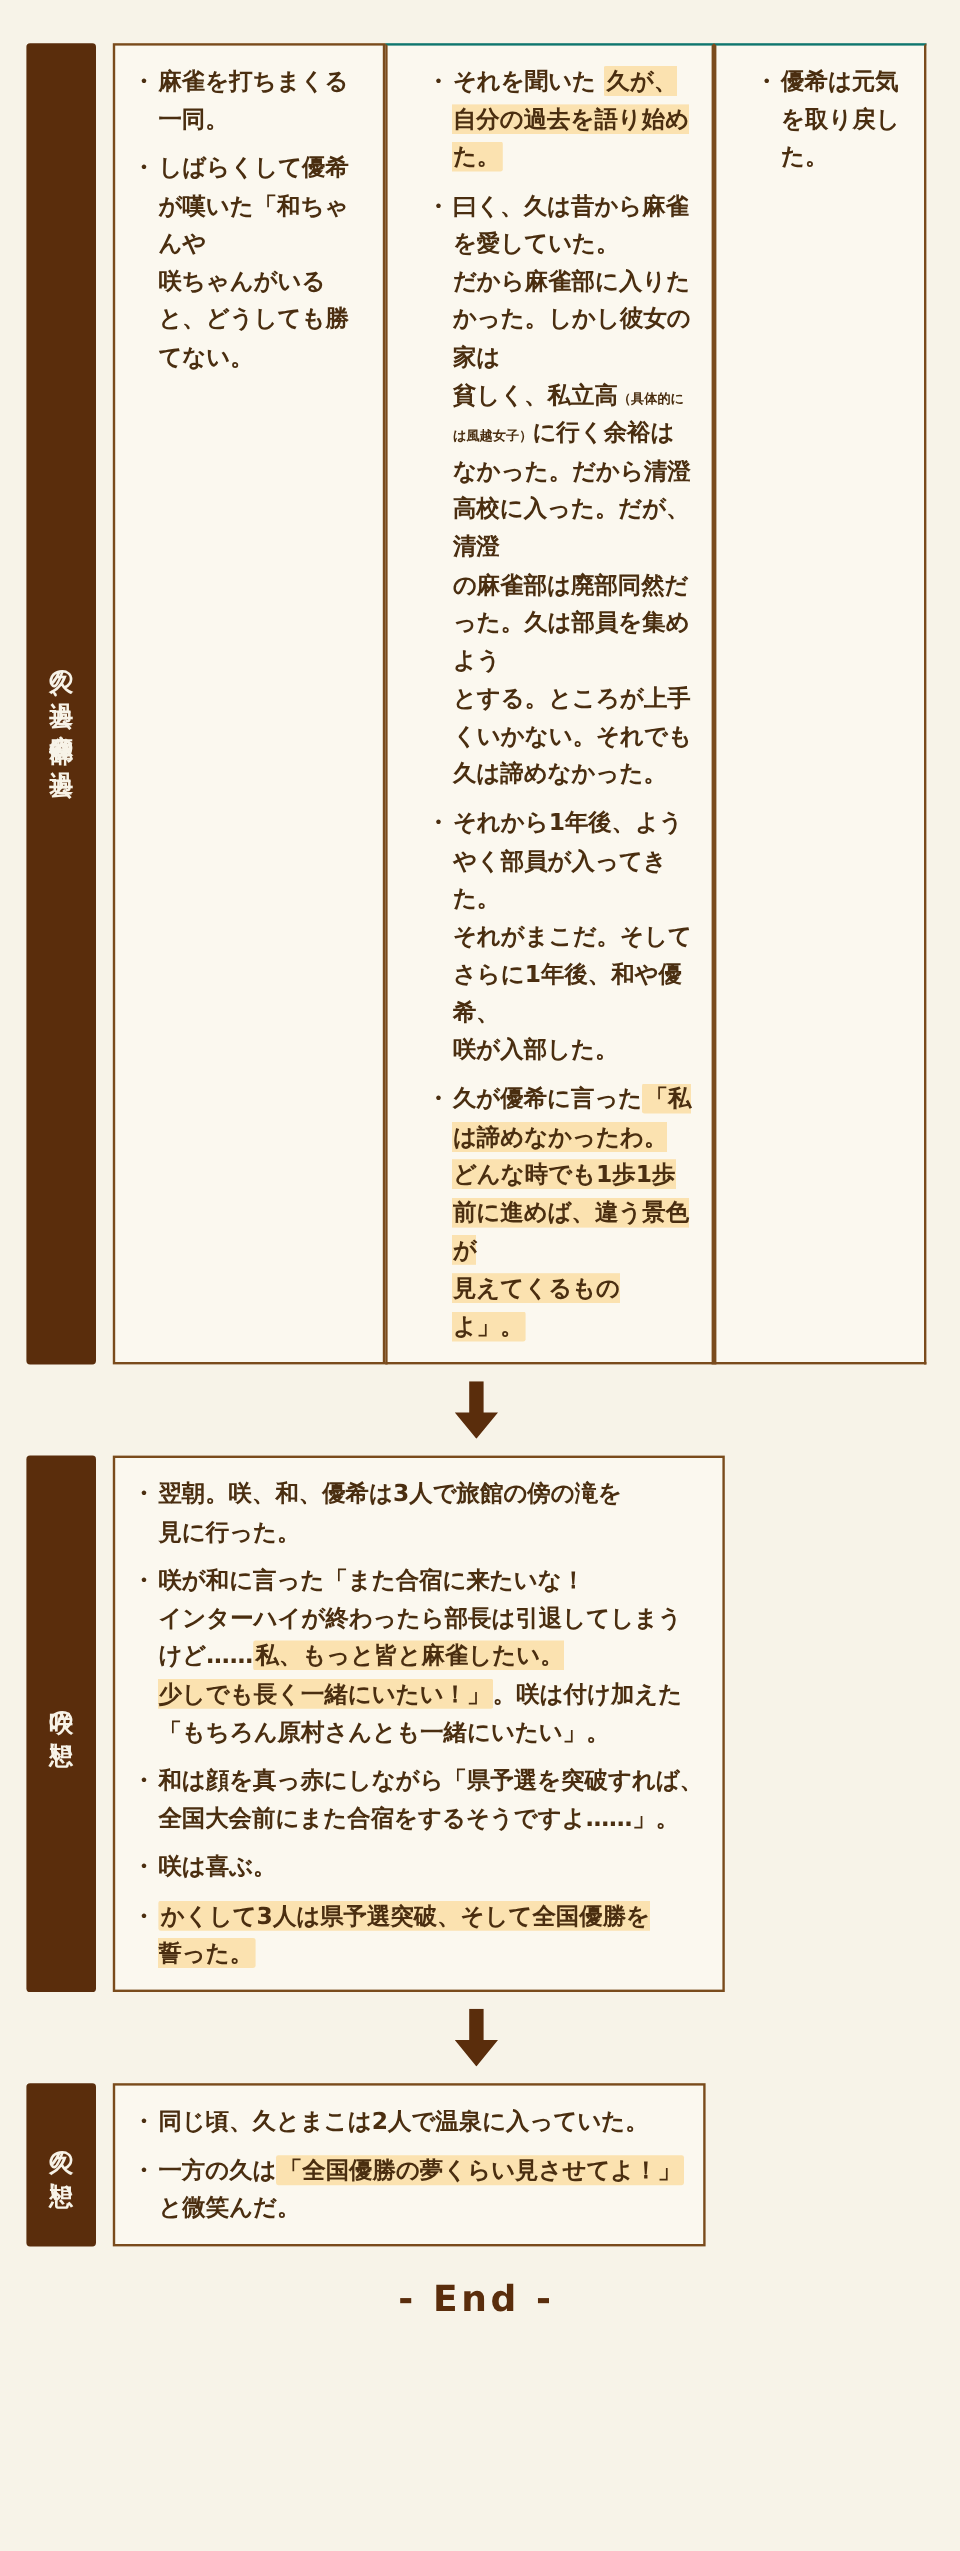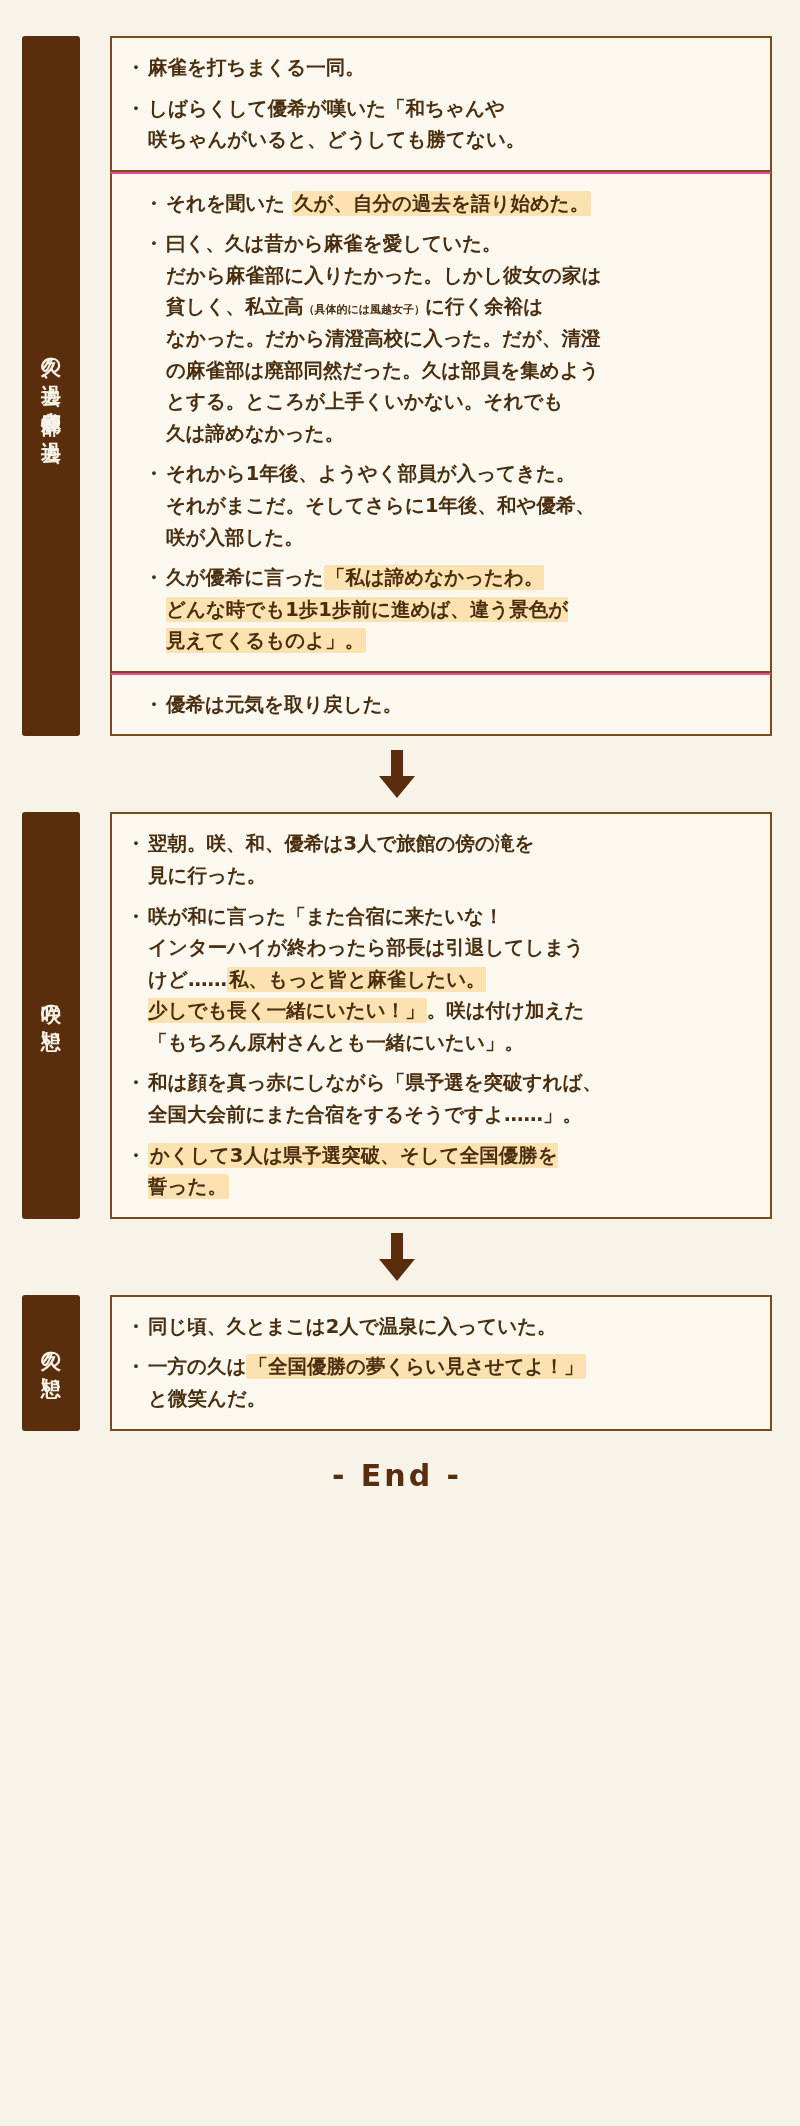--- a/index.html
+++ b/index.html
@@ -40,36 +40,36 @@
     font-weight: bold;
     letter-spacing: 2px;
     line-height: 1.35;
     writing-mode: vertical-rl;
     text-orientation: upright;
     padding: 10px 0;
     box-sizing: border-box;
   }
   .boxes {
     flex: 1;
-    margin-left: 30px;
-    display: flex;
-    flex-direction: column;
+    margin-left: 14px;
+    display: flex;
+    flex-direction: row;
     gap: 0;
   }
   .box {
     border: 2px solid #7a4b1c;
     background: #fbf8ef;
     box-sizing: border-box;
     padding: 14px 16px 14px 14px;
   }
   .box + .box {
     border-top: none;
   }
   .box.sep-top {
-    border-top: 2px solid #ec4899;
+    border-top: 2px solid #0f766e;
     padding-left: 32px;
   }
 
   
   ul.bullets {
     list-style: none;
     margin: 0;
     padding: 0;
   }
   ul.bullets > li {
@@ -162,20 +162,21 @@
   </div>
 
   <div class="section">
     <div class="side-label">咲の想い</div>
     <div class="boxes">
       <div class="box">
         <ul class="bullets">
             <li><span>翌朝。咲、和、優希は3人で旅館の傍の滝を<br>見に行った。</span></li>
             <li><span>咲が和に言った「また合宿に来たいな！<br>インターハイが終わったら部長は引退してしまう<br>けど……</span><span class="hl">私、もっと皆と麻雀したい。<br>少しでも長く一緒にいたい！」</span><span>。咲は付け加えた<br>「もちろん原村さんとも一緒にいたい」。</span></li>
             <li><span>和は顔を真っ赤にしながら「県予選を突破すれば、<br>全国大会前にまた合宿をするそうですよ……」。</span></li>
+            <li><span>咲は喜ぶ。</span></li>
             <li><span class="hl">かくして3人は県予選突破、そして全国優勝を<br>誓った。</span></li>
           </ul>
       </div>
     </div>
   </div>
 
   <div class="arrow-row">
     <svg class="arrow" viewBox="0 0 40 48">
       <polygon points="14,0 26,0 26,26 38,26 20,48 2,26 14,26" fill="#5a2d0c"></polygon>
     </svg>

